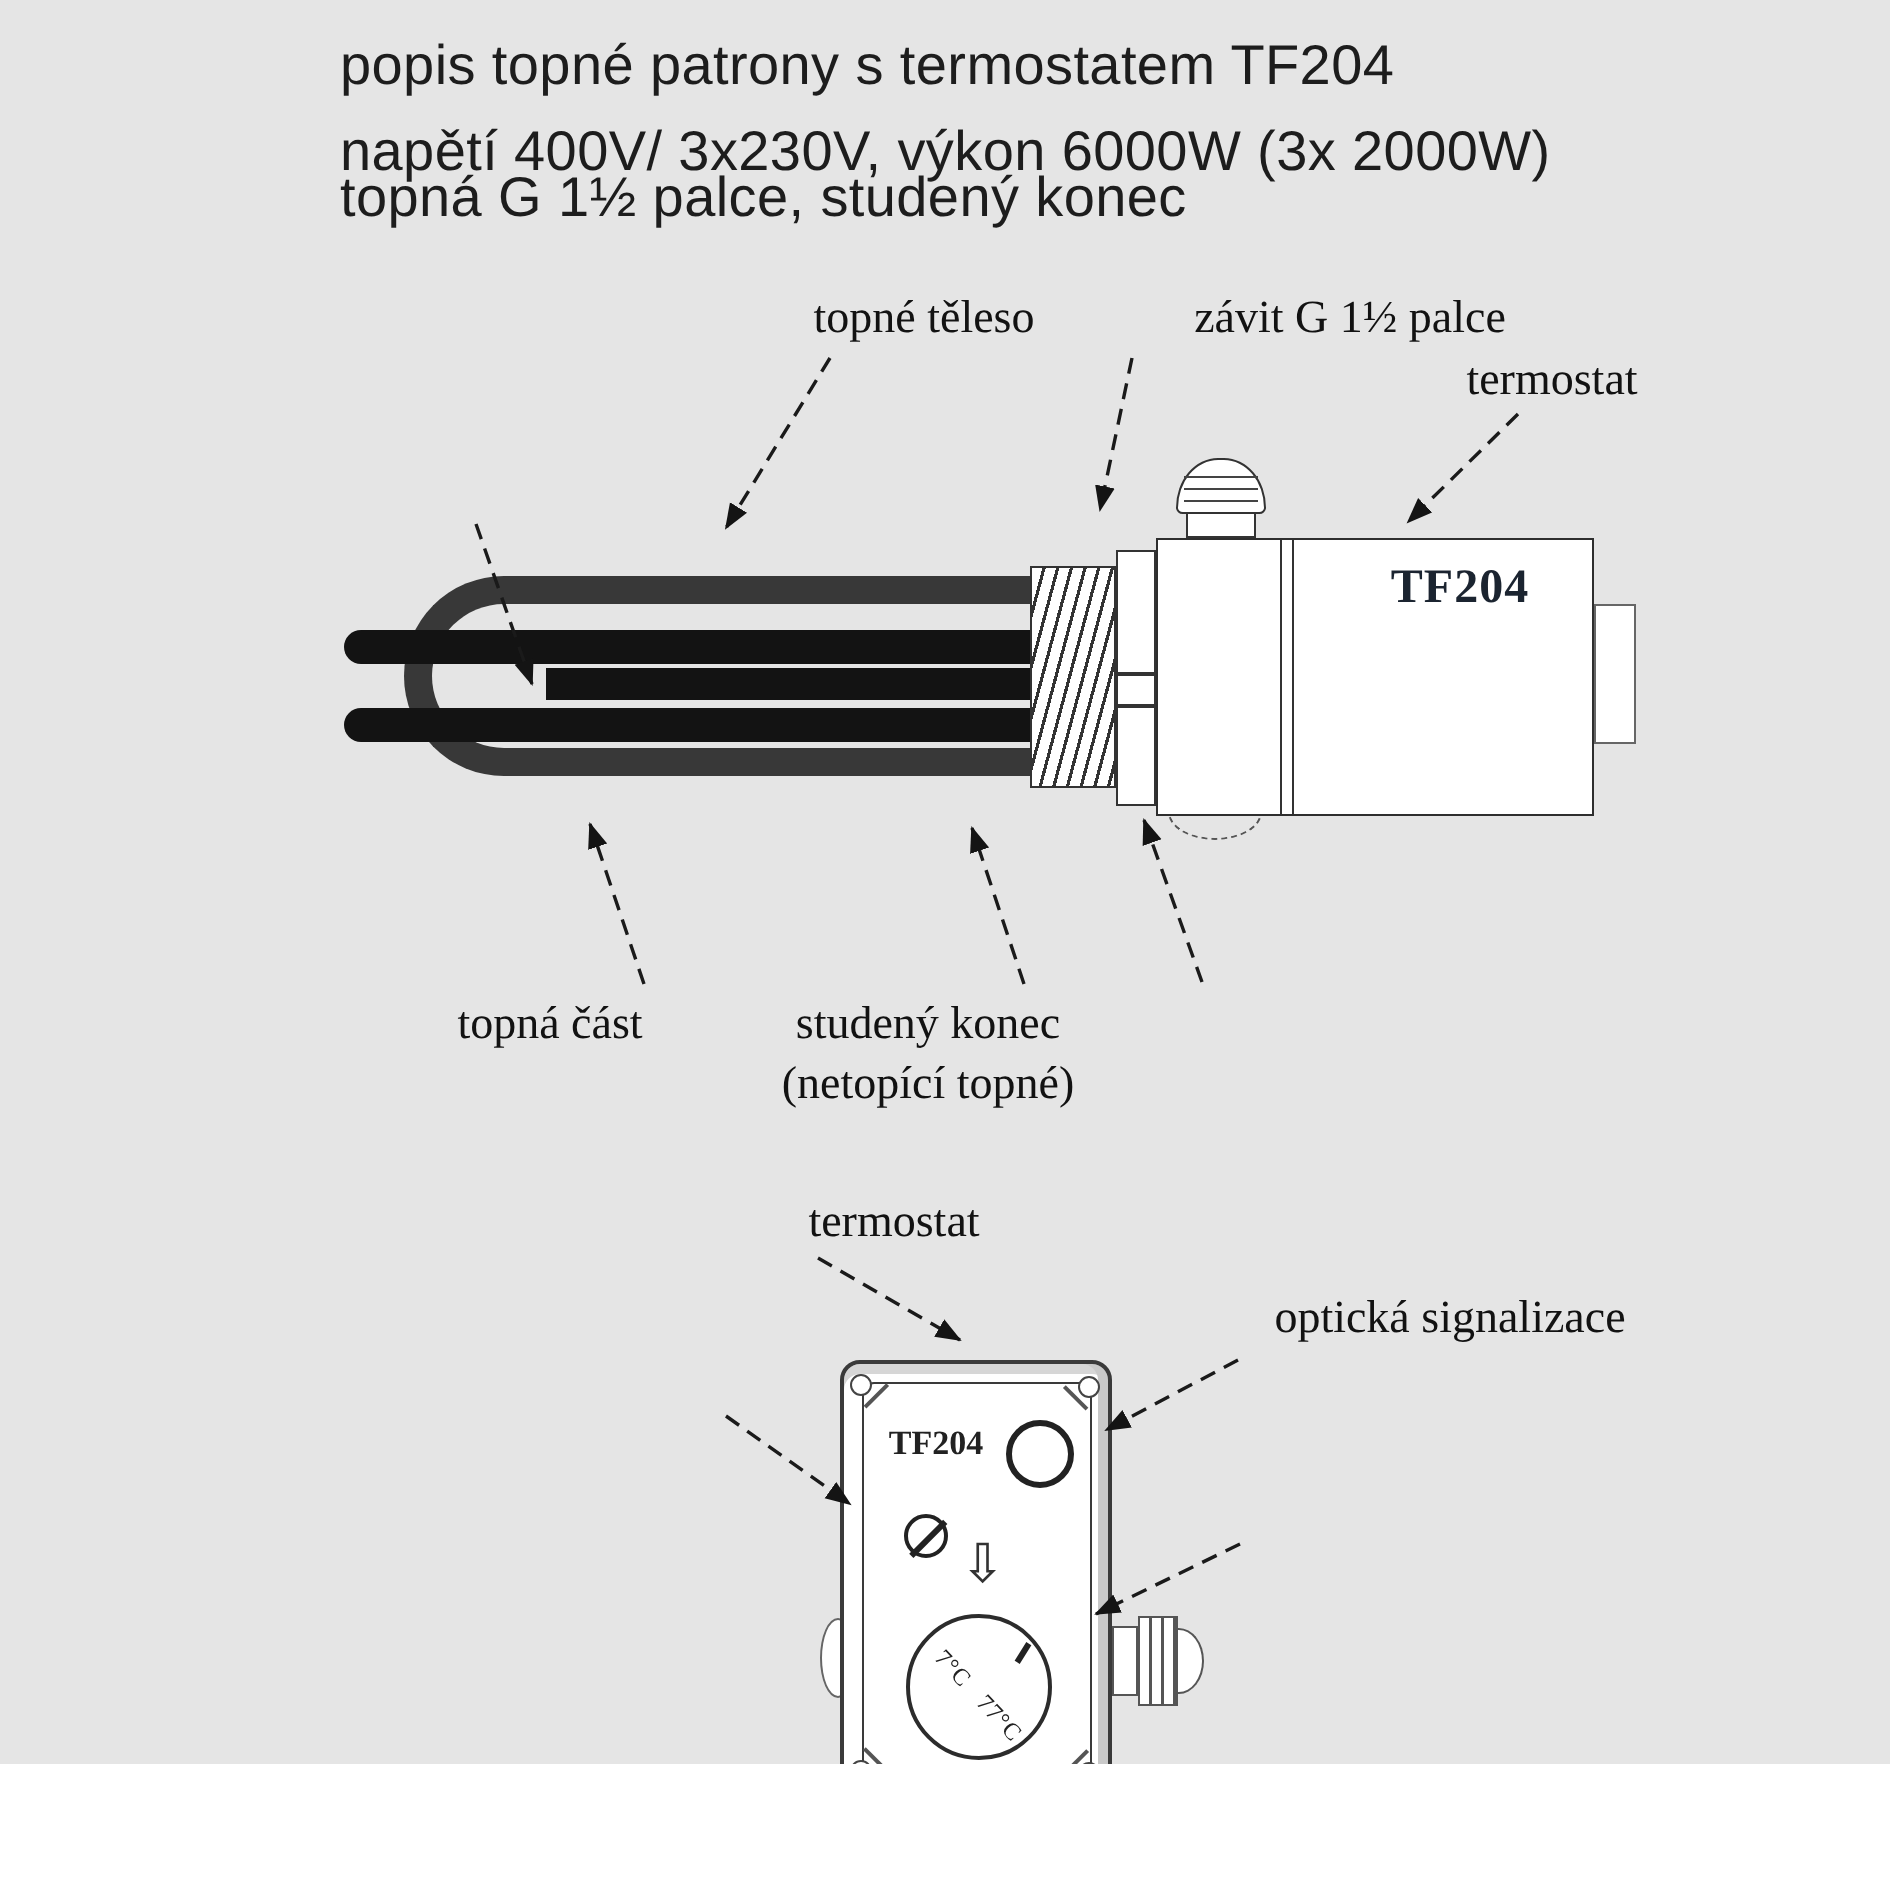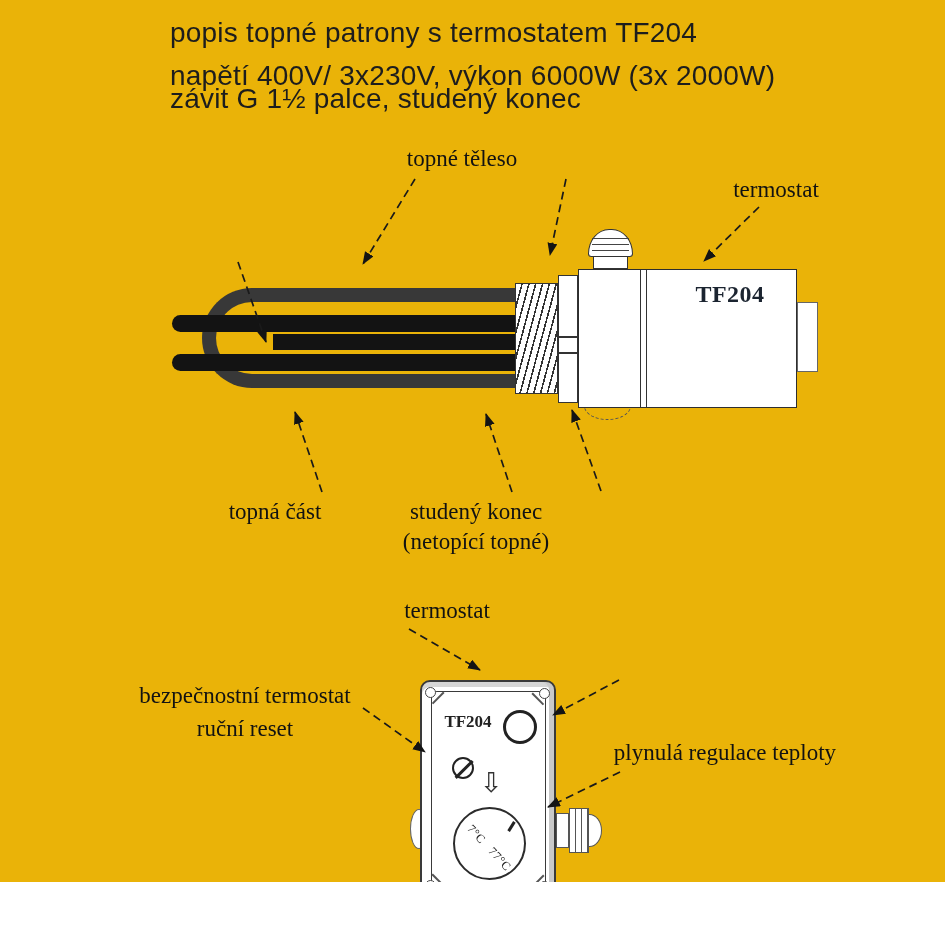--- a/index.html
+++ b/index.html
@@ -1,16 +1,16 @@
 <!DOCTYPE html>
 <html><head>
 <meta charset="utf-8">
 <style>
   html,body{margin:0;padding:0;background:#ffffff;}
-  .canvas{position:relative;width:945px;height:882px;background:#eab308;overflow:hidden;
+  .canvas{position:relative;width:945px;height:882px;background:#e5e5e5;overflow:hidden;
           font-family:"Liberation Serif", serif;color:#1b1b1b;}
   
   .title-line{position:absolute;left:170px;font-family:"Liberation Sans", sans-serif;
               font-size:28px;color:#1d1d1d;white-space:nowrap;letter-spacing:0.2px;}
   
   .lbl{position:absolute;font-size:23px;color:#121212;white-space:nowrap;
        transform:translateX(-50%);text-align:center;}
   .lbl2{position:absolute;font-size:23px;color:#121212;transform:translateX(-50%);
         text-align:center;line-height:30px;white-space:nowrap;}
   
@@ -83,26 +83,27 @@
   .arrows{position:absolute;left:0;top:0;z-index:20;pointer-events:none;}
   .lblz{z-index:30;}
 </style>
 </head>
 <body>
 
 <div class="canvas">
 
   <div class="title-line" style="top:17px">popis topné patrony s termostatem TF204</div>
   <div class="title-line" style="top:60px">napětí 400V/ 3x230V, výkon 6000W (3x 2000W)</div>
-  <div class="title-line" style="top:83px">závit G 1½ palce, studený konec</div>
+  <div class="title-line" style="top:83px">topná G 1½ palce, studený konec</div>
 
   <div class="lbl lblz" style="left:462px;top:146px">topné těleso</div>
+  <div class="lbl lblz" style="left:675px;top:146px">závit G 1½ palce</div>
   <div class="lbl lblz" style="left:776px;top:177px">termostat</div>
   <div class="lbl lblz" style="left:275px;top:499px">topná část</div>
-  <div class="lbl2 lblz" style="left:476px;top:497px">
+  <div class="lbl2 lblz" style="left:464px;top:497px">
     <span style="display:block">studený konec</span>
     <span style="display:block">(netopící topné)</span>
   </div>
 
   <div class="hairpin"></div>
   <div class="rod rod-a"></div>
   <div class="rod rod-b"></div>
   <div class="rod rod-c"></div>
   <div class="threads"></div>
   <div class="hexnut">
@@ -116,26 +117,22 @@
   </div>
   <div class="capneck"></div>
   <div class="protrusion"></div>
   <div class="mainbox">
     <div class="boxdivider"></div>
   </div>
   <div class="tf204-main">TF204</div>
   <div class="dashed-arc"></div>
 
   <div class="lbl lblz" style="left:447px;top:598px">termostat</div>
-  <div class="lbl2 lblz" style="left:245px;top:679px;line-height:33px">
-    <span style="display:block">bezpečnostní termostat</span>
-    <span style="display:block">ruční reset</span>
-  </div>
+  <div class="lbl lblz" style="left:725px;top:646px">optická signalizace</div>
   <div class="lbl2 lblz" style="left:725px;top:738px">
-    <span style="display:block">plynulá regulace teploty</span>
   </div>
 
   <div class="bump-left"></div>
   <div class="tbox"></div>
   <div class="tframe"></div>
   <div class="chamfer" style="left:430px;top:697px;transform:rotate(-45deg)"></div>
   <div class="chamfer" style="left:530px;top:698px;transform:rotate(45deg)"></div>
   <div class="chamfer" style="left:430px;top:879px;transform:rotate(45deg)"></div>
   <div class="chamfer" style="left:530px;top:880px;transform:rotate(-45deg)"></div>
   <div class="screw" style="left:425px;top:687px"></div>

